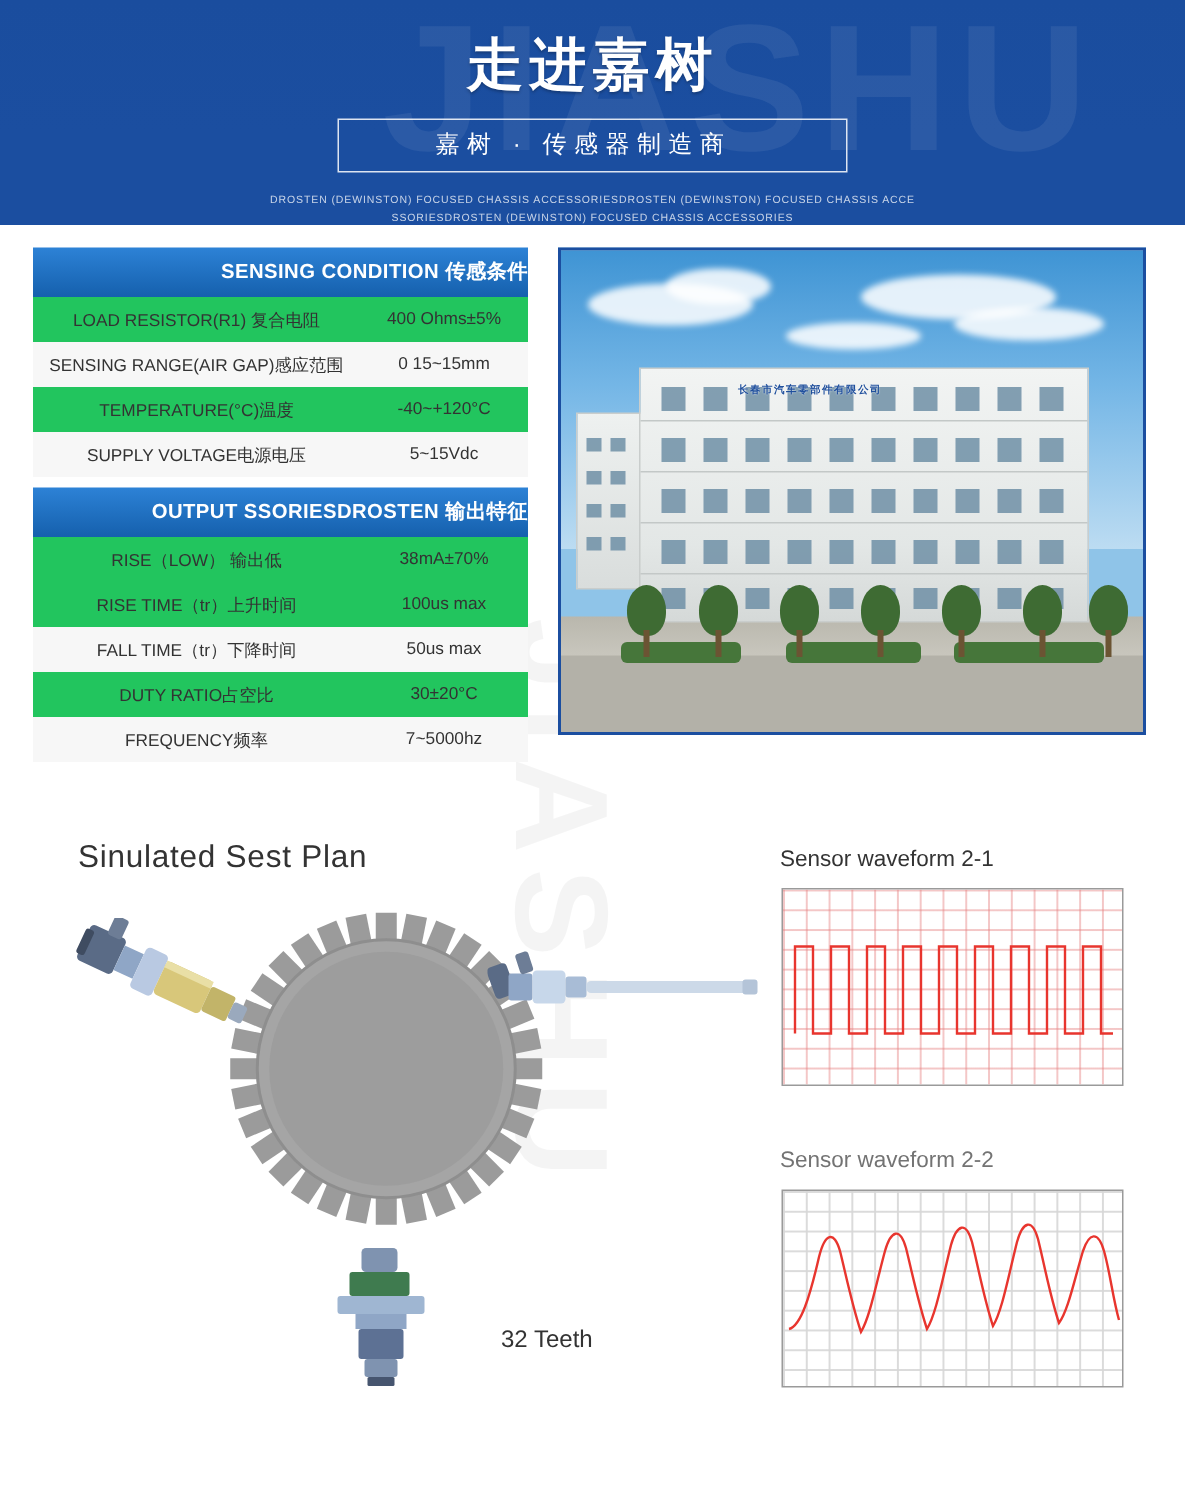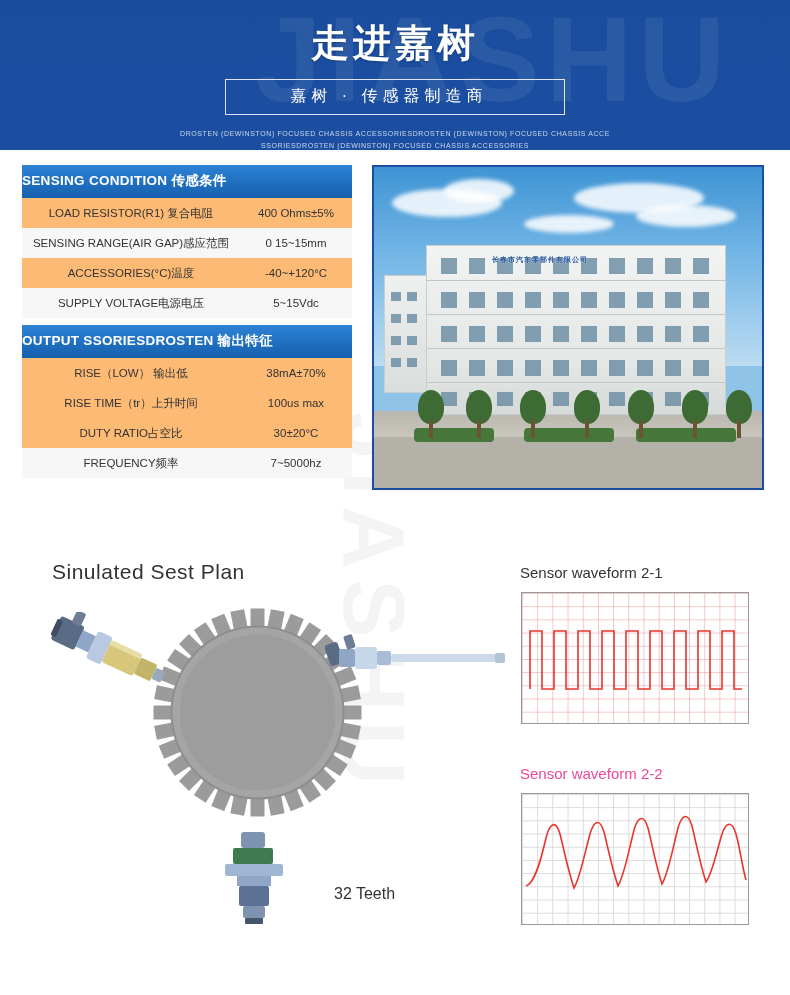--- a/index.html
+++ b/index.html
@@ -75,34 +75,34 @@
   }
   
   .specs {
     position:absolute; left:22px; top:165px; width:330px;
     z-index:2;
   }
   .spec-head {
     background:#1b6fc4;
     background:linear-gradient(180deg,#2d82d6 0%, #1560ad 100%);
     color:#fff;
-    text-align:left;
+    text-align:right;
     font-size:13.5px;
     font-weight:bold;
     padding:7px 0 8px 0;
     letter-spacing:0.3px;
   }
   .spec-row {
     display:flex;
     font-size:11.5px;
     color:#333;
     height:30px;
     align-items:center;
   }
-  .spec-row.odd  { background:#fdba74;justify-content:flex-end; }
+  .spec-row.odd  { background:#22c55e;justify-content:flex-end; }
   .spec-row.even { background:#f7f7f7; }
   .spec-row .k {
     width:218px; text-align:center; padding:0 4px;
   }
   .spec-row .v {
     flex:1; text-align:center; padding:0 4px;
   }
   .spec-gap { height:7px; }
   
   .photo {
@@ -185,21 +185,21 @@
   .gearwrap { position:absolute; left:150px; top:605px; width:215px; height:215px; z-index:3; }
   .sensorA { position:absolute; left:40px; top:612px; width:130px; height:90px; z-index:3; }
   .sensorB { position:absolute; left:325px; top:625px; width:185px; height:70px; z-index:3; }
   .sensorC { position:absolute; left:215px; top:830px; width:80px; height:100px; z-index:3; }
   
   .wf-label-1 { position:absolute; left:520px; top:564px; font-size:15px; color:#333; z-index:3;}
   .wf-box-1 {
     position:absolute; left:521px; top:592px; width:228px; height:132px;
     border:1px solid #9a9a9a; background:#fff; z-index:3; overflow:hidden;
   }
-  .wf-label-2 { position:absolute; left:520px; top:765px; font-size:15px; color:#ec4899; z-index:3;}
+  .wf-label-2 { position:absolute; left:520px; top:765px; font-size:15px; color:#737373; z-index:3;}
   .wf-box-2 {
     position:absolute; left:521px; top:793px; width:228px; height:132px;
     border:1px solid #9a9a9a; background:#fff; z-index:3; overflow:hidden;
   }
   .grid-bg {
     position:absolute; inset:0;
     background-image:
       linear-gradient(to right, rgba(230,130,130,0.45) 1px, transparent 1px),
       linear-gradient(to bottom, rgba(230,130,130,0.45) 1px, transparent 1px);
     background-size: 15.2px 13.2px;
@@ -229,39 +229,43 @@
 
   <div class="spec-row odd">
     <div class="k">LOAD RESISTOR(R1)  复合电阻</div>
     <div class="v">400 Ohms±5%</div>
   </div>
   <div class="spec-row even">
     <div class="k">SENSING RANGE(AIR GAP)感应范围</div>
     <div class="v">0 15~15mm</div>
   </div>
   <div class="spec-row odd">
-    <div class="k">ACCESSORIES(°C)温度</div>
+    <div class="k">TEMPERATURE(°C)温度</div>
     <div class="v">-40~+120°C</div>
   </div>
   <div class="spec-row even">
     <div class="k">SUPPLY VOLTAGE电源电压</div>
     <div class="v">5~15Vdc</div>
   </div>
 
   <div class="spec-gap"></div>
 
   <div class="spec-head">OUTPUT SSORIESDROSTEN 输出特征</div>
 
   <div class="spec-row odd">
     <div class="k">RISE（LOW） 输出低</div>
     <div class="v">38mA±70%</div>
   </div>
   <div class="spec-row odd">
     <div class="k">RISE  TIME（tr）上升时间</div>
     <div class="v">100us max</div>
+  </div>
+  <div class="spec-row even">
+    <div class="k">FALL TIME（tr）下降时间</div>
+    <div class="v">50us max</div>
   </div>
   <div class="spec-row odd">
     <div class="k">DUTY RATIO占空比</div>
     <div class="v">30±20°C</div>
   </div>
   <div class="spec-row even">
     <div class="k">FREQUENCY频率</div>
     <div class="v">7~5000hz</div>
   </div>
 </div>

